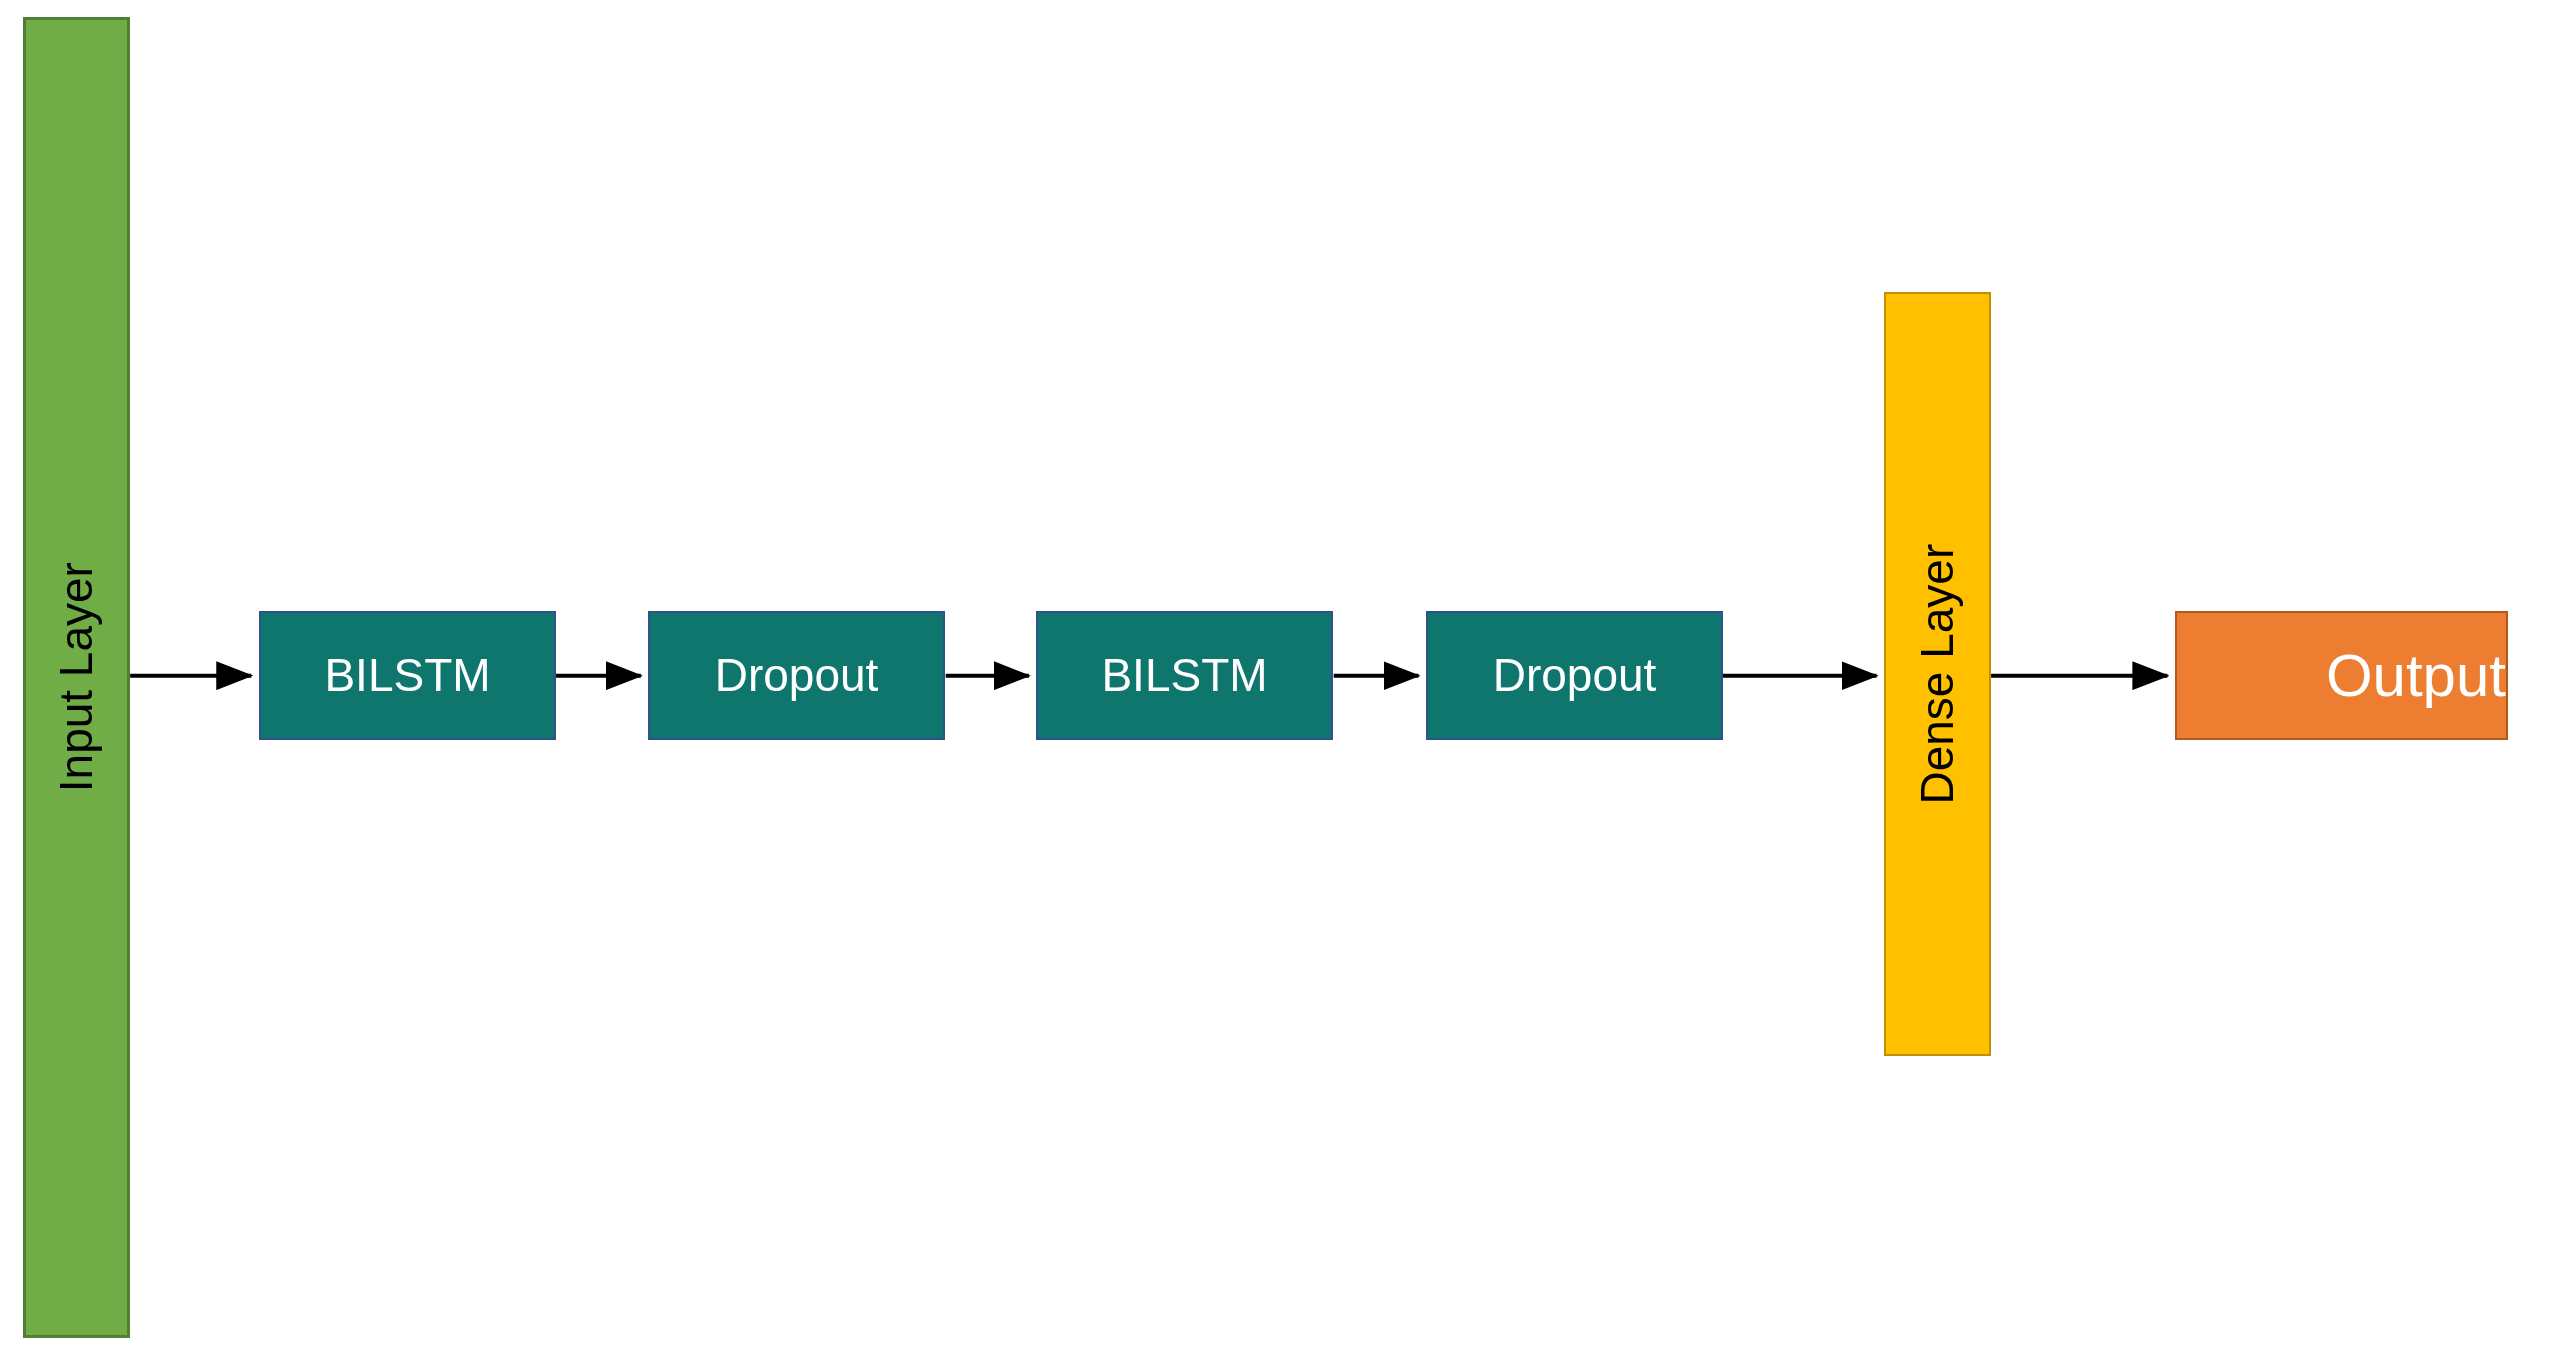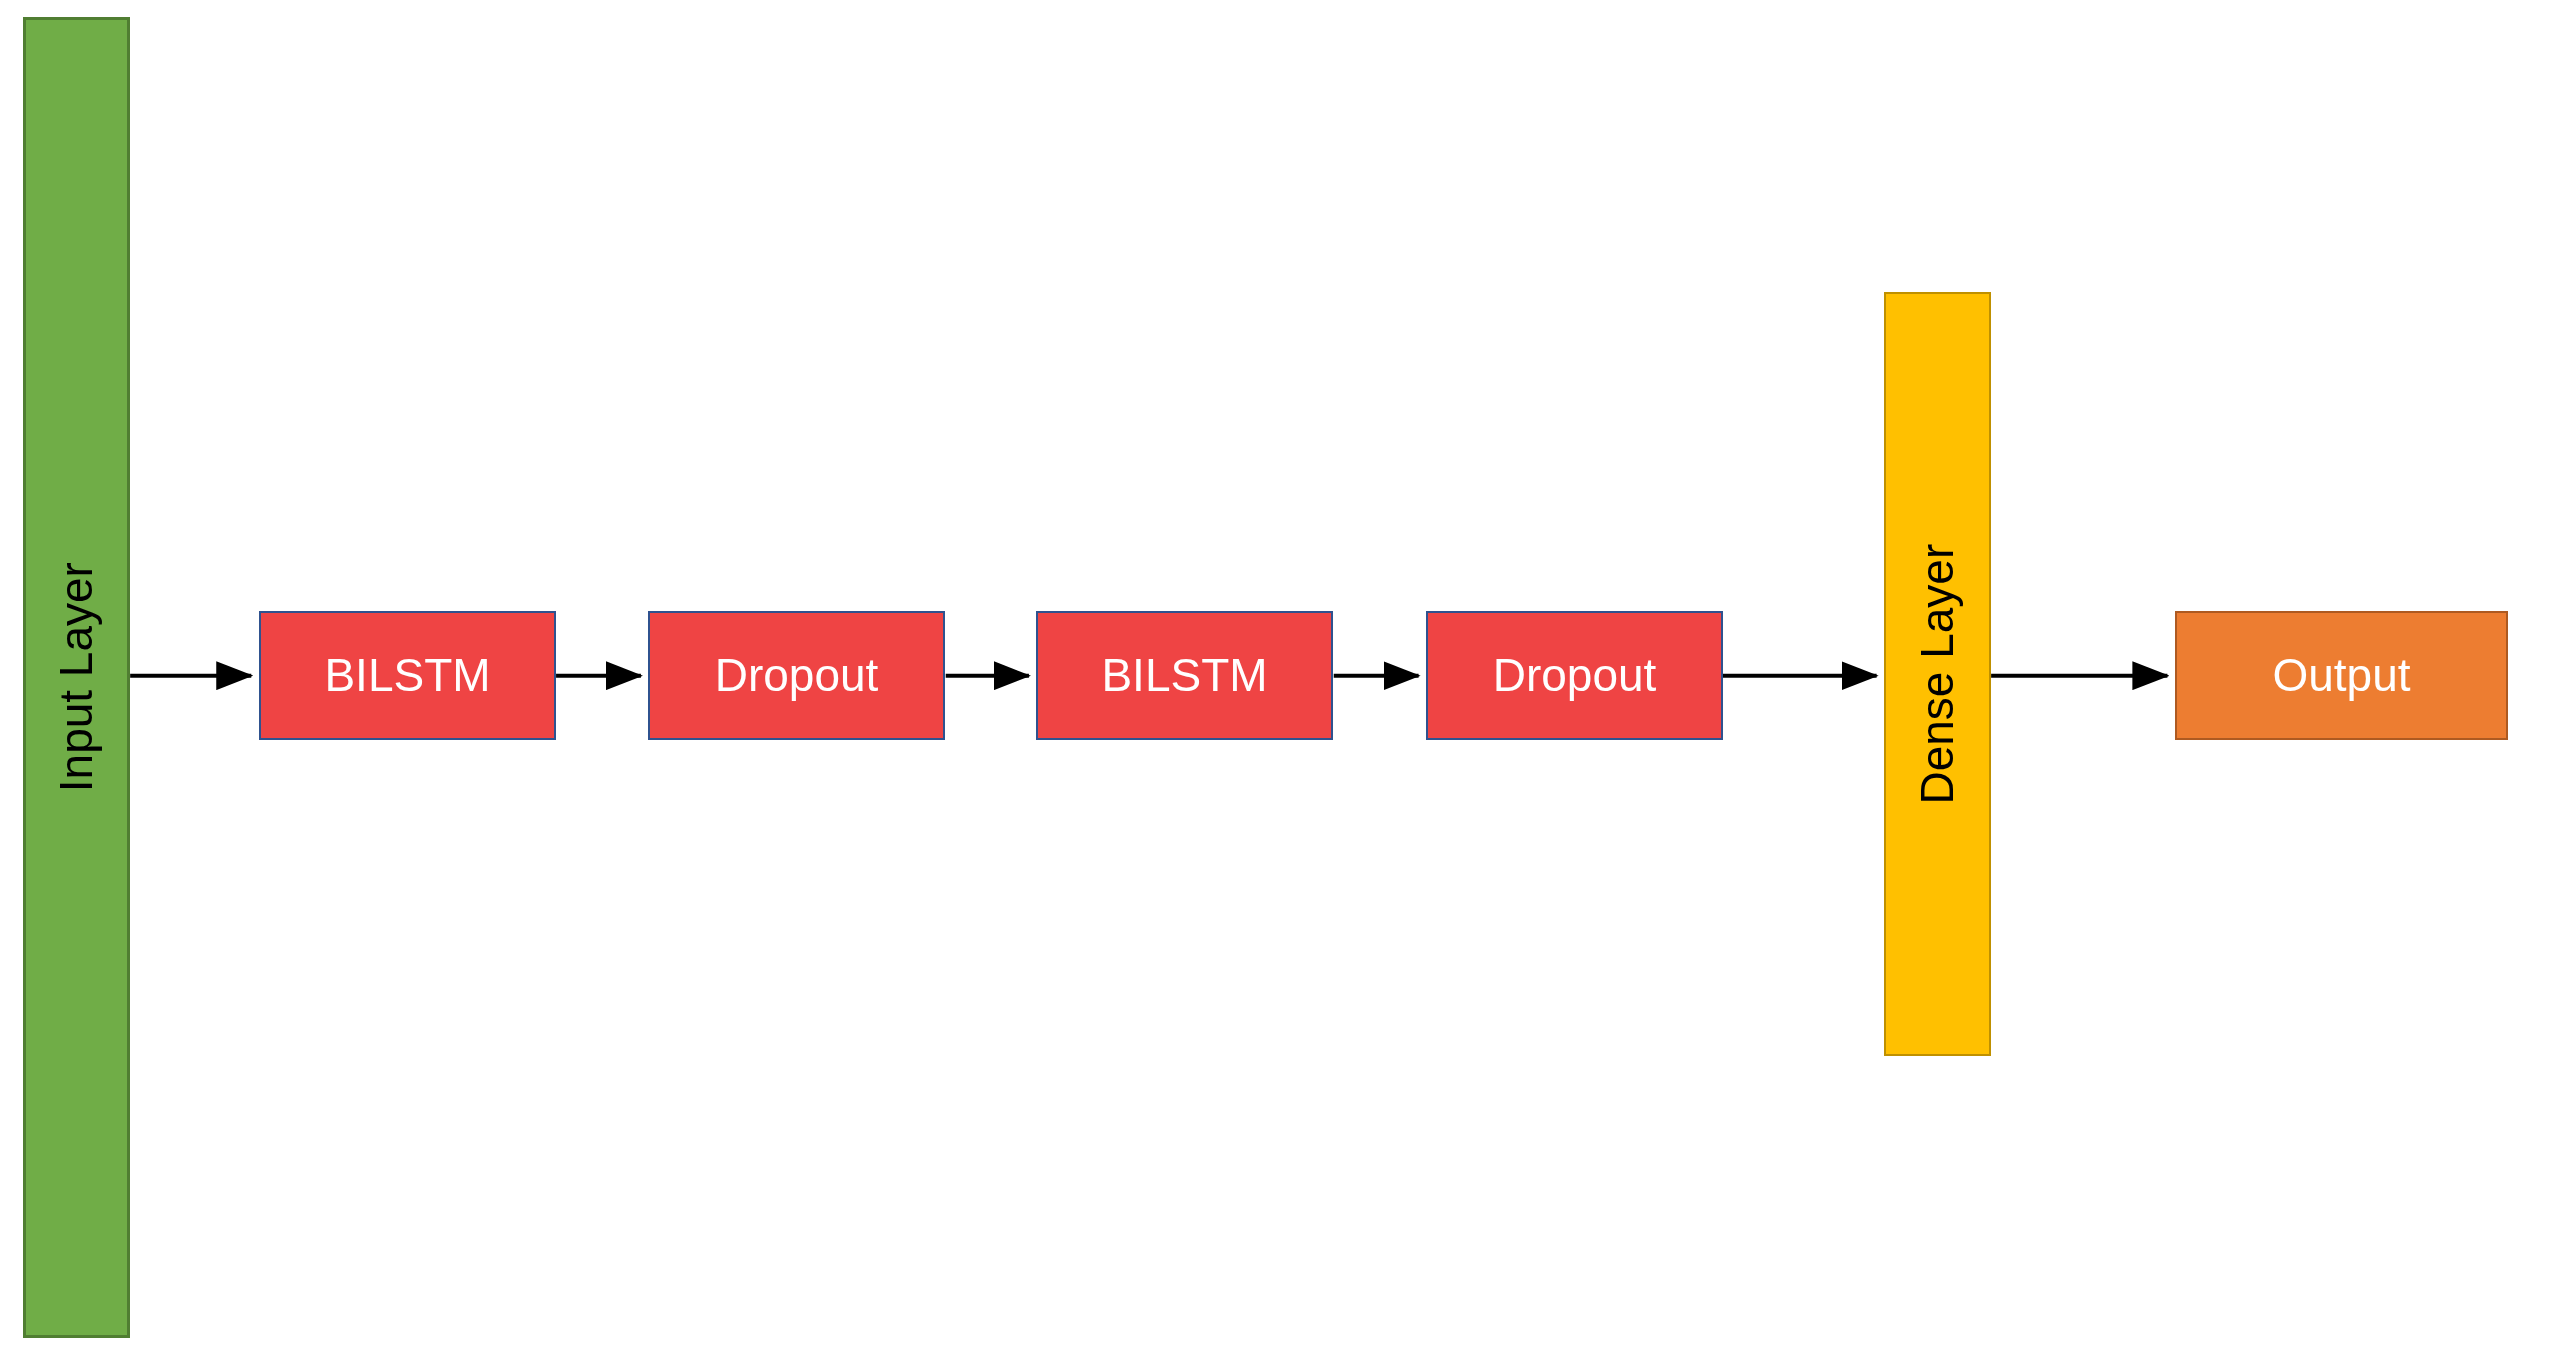--- a/index.html
+++ b/index.html
@@ -41,21 +41,21 @@
     border: 3.3px solid #507E32;
     color: #000000;
     font-size: 46px;
   }
   #node-input .node-label {
     transform: rotate(-90deg);
   }
 
   
   .node-blue {
-    background: #ef4444;
+    background: #0f766e;
     border: 2.5px solid #2F528F;
     color: #FFFFFF;
     font-size: 46px;
   }
   #node-bilstm-1 { left: 259px;  top: 611px; width: 297px; height: 129px; }
   #node-dropout-1 { left: 648px; top: 611px; width: 297px; height: 129px; }
   #node-bilstm-2 { left: 1036px; top: 611px; width: 297px; height: 129px; }
   #node-dropout-2 { left: 1426px; top: 611px; width: 297px; height: 129px; }
 
   
@@ -75,21 +75,22 @@
 
   
   #node-output {
     left: 2175px;
     top: 611px;
     width: 333px;
     height: 129px;
     background: #ED7D31;
     border: 2.5px solid #AE5A21;
     color: #FFFFFF;
-    font-size: 46px;
+    font-size: 60px;
+    justify-content: flex-end;
   }
 
   
   .connector {
     position: absolute;
     top: 0;
     left: 0;
     width: 2576px;
     height: 1363px;
     pointer-events: none;

